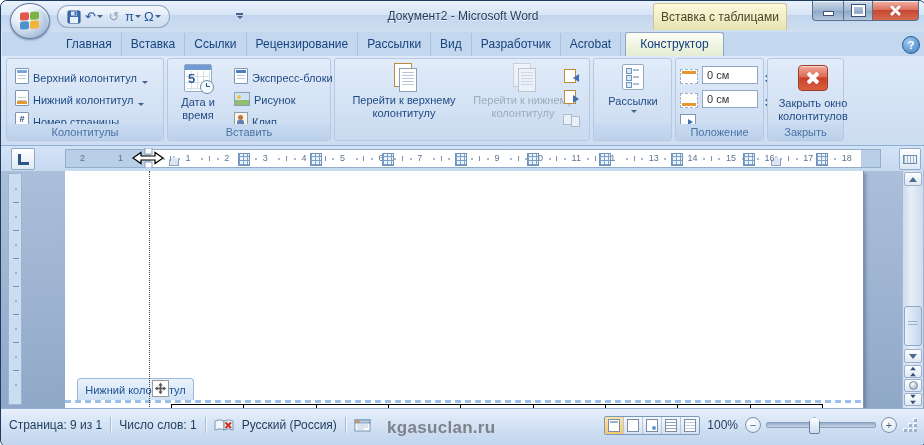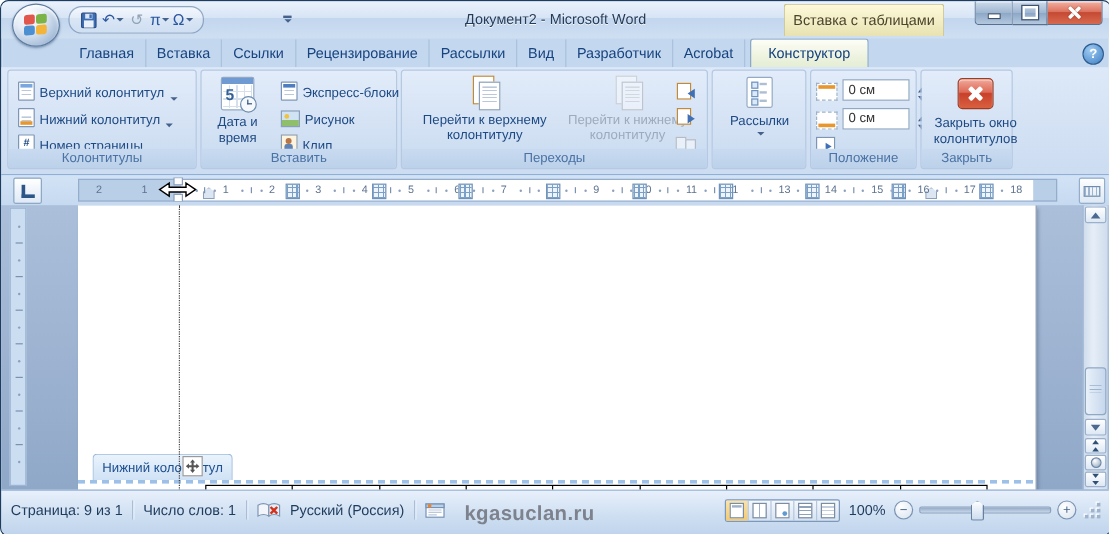--- a/index.html
+++ b/index.html
@@ -345,21 +345,20 @@
             <span class="d"></span>
             <span class="a right"></span>
           </span>
       </div>
       <div class="sbtn" style="left:228px;top:46px;padding:0;">
         <span class="ic ic-link">
             <span class="d"></span>
             <span class="d d2"></span>
           </span>
       </div>
-      <div class="gcap">Переходы</div>
     </div>
 
     <div class="group" style="left:592px;width:79px;">
       <div class="bigbtn" style="left:8px;top:5px;width:62px;">
         <span class="ic ic-opt">
           <i style="top:3px;"></i>
             <b style="top:4px;"></b>
           <i style="top:10px;"></i>
             <b style="top:11px;"></b>
           <i style="top:17px;"></i>

